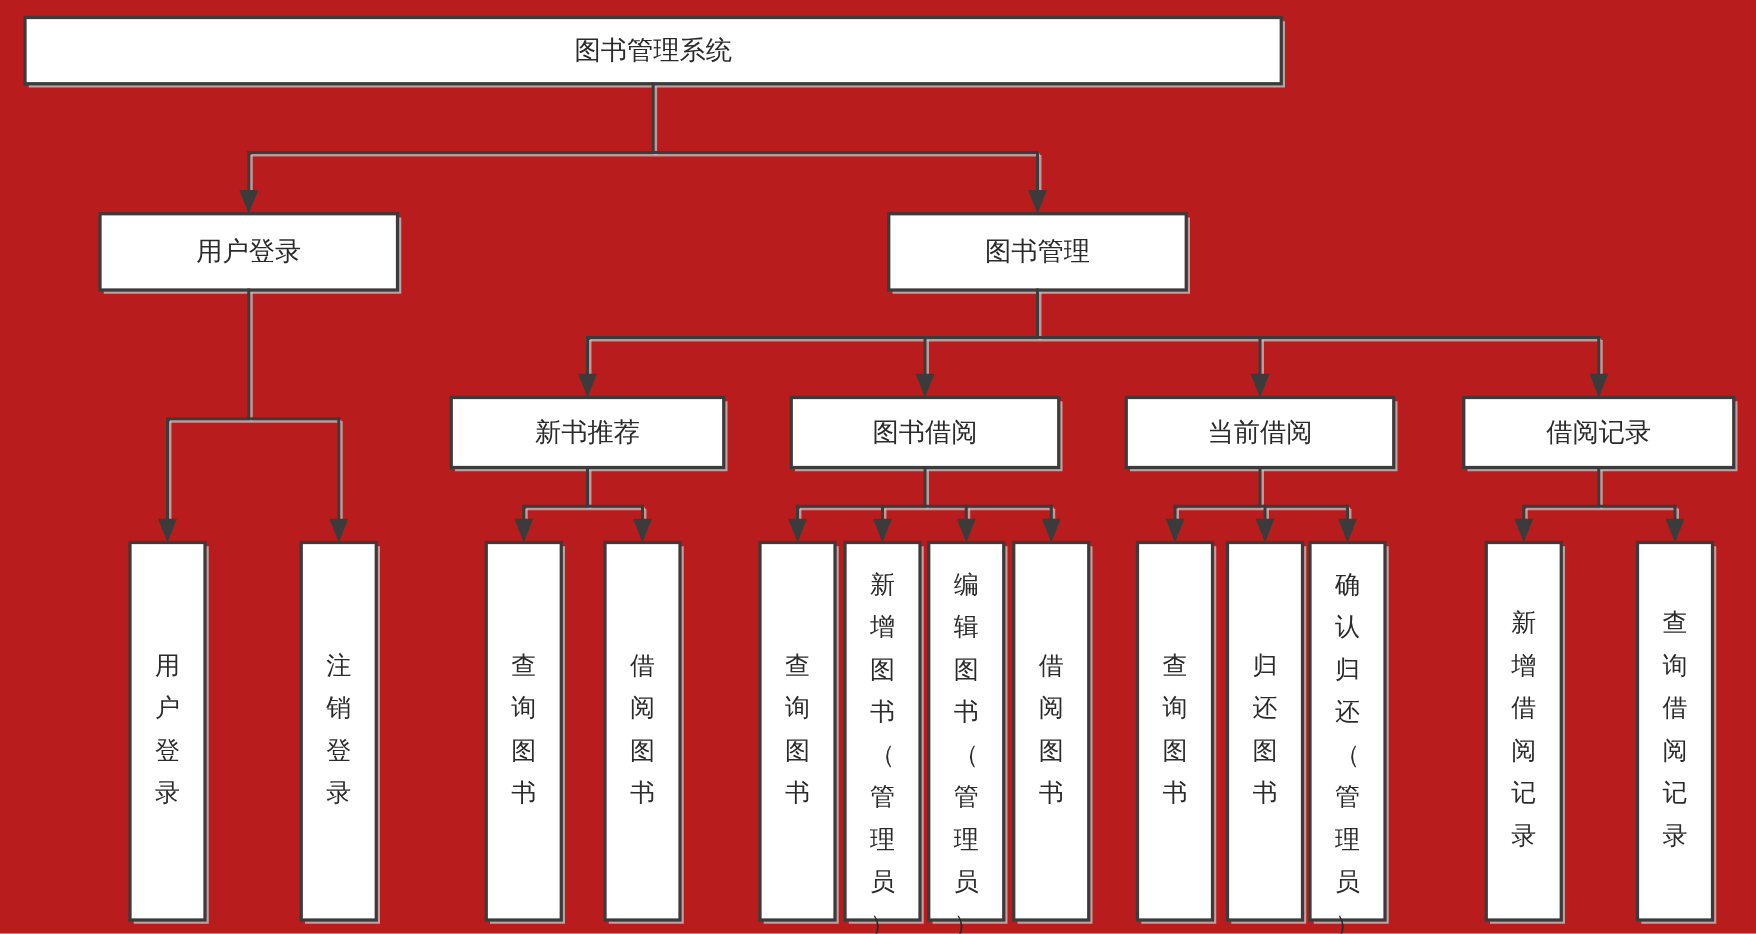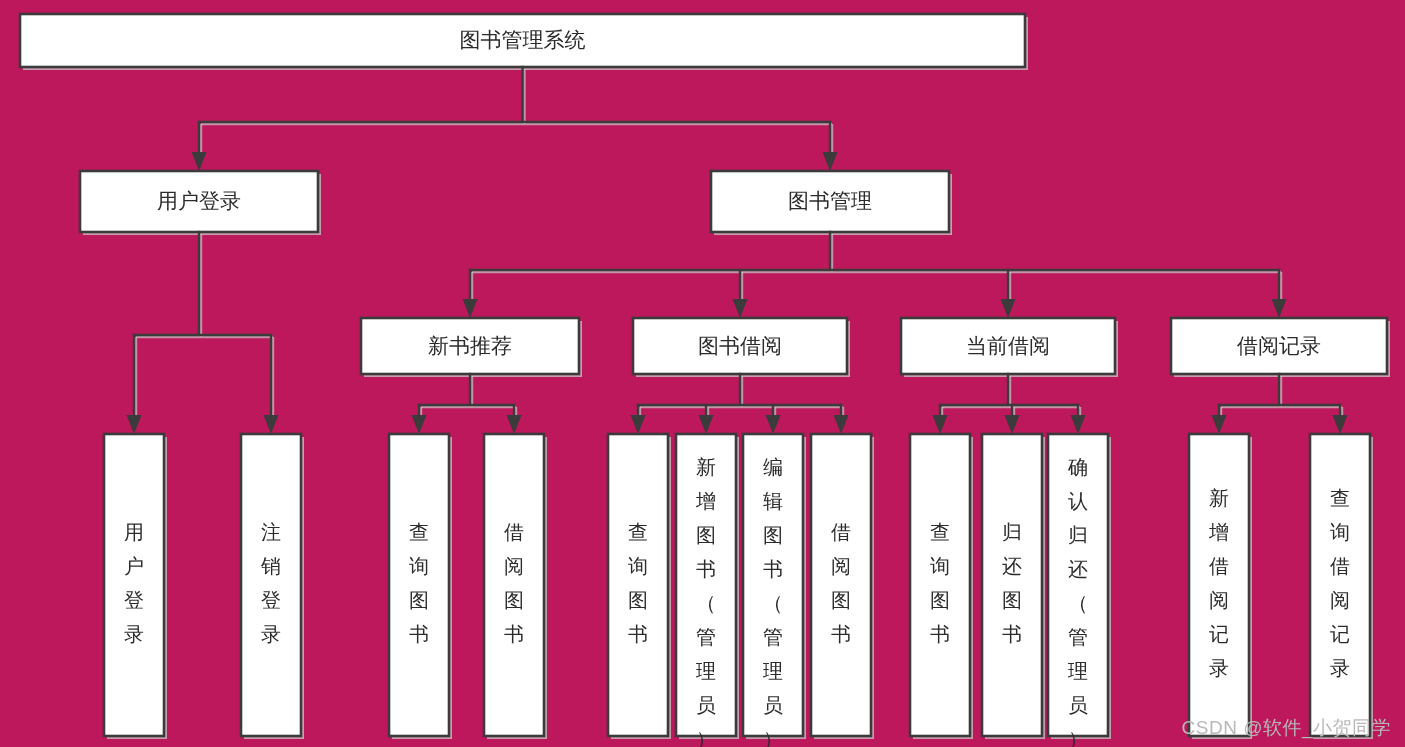--- a/index.html
+++ b/index.html
@@ -12,21 +12,21 @@
     width: 1405px;
     height: 747px;
     font-family: "Liberation Sans", "DejaVu Sans", sans-serif;
     overflow: hidden;
     position: relative;
   }
   #diagram-root {
     position: relative;
     width: 1405px;
     height: 747px;
-    background: #be185d;
+    background: #b91c1c;
   }
   svg#flow-svg {
     position: absolute;
     left: 0;
     top: 0;
     width: 1405px;
     height: 747px;
     display: block;
   }
   .node-box {
@@ -267,14 +267,13 @@
       </g>
       <line x1="1342" y1="407" x2="1342" y2="419" class="conn-shadow"></line>
       <line x1="1340" y1="405" x2="1340" y2="417" class="conn"></line>
       <polygon points="1332.5,415 1347.5,415 1340,434" class="arrow-head"></polygon>
       <g>
         <rect x="1313" y="437" width="60" height="302" class="node-shadow"></rect>
         <rect x="1310" y="434" width="60" height="302" class="node-box"></rect>
         <text x="1340" y="0" class="node-label-v"><tspan x="1340" y="500">查</tspan><tspan x="1340" y="534">询</tspan><tspan x="1340" y="568">借</tspan><tspan x="1340" y="602">阅</tspan><tspan x="1340" y="636">记</tspan><tspan x="1340" y="670">录</tspan></text>
       </g>
     </svg>
-  <div class="watermark-text">CSDN @软件_小贺同学</div>
 </div>
 
 </body></html>

